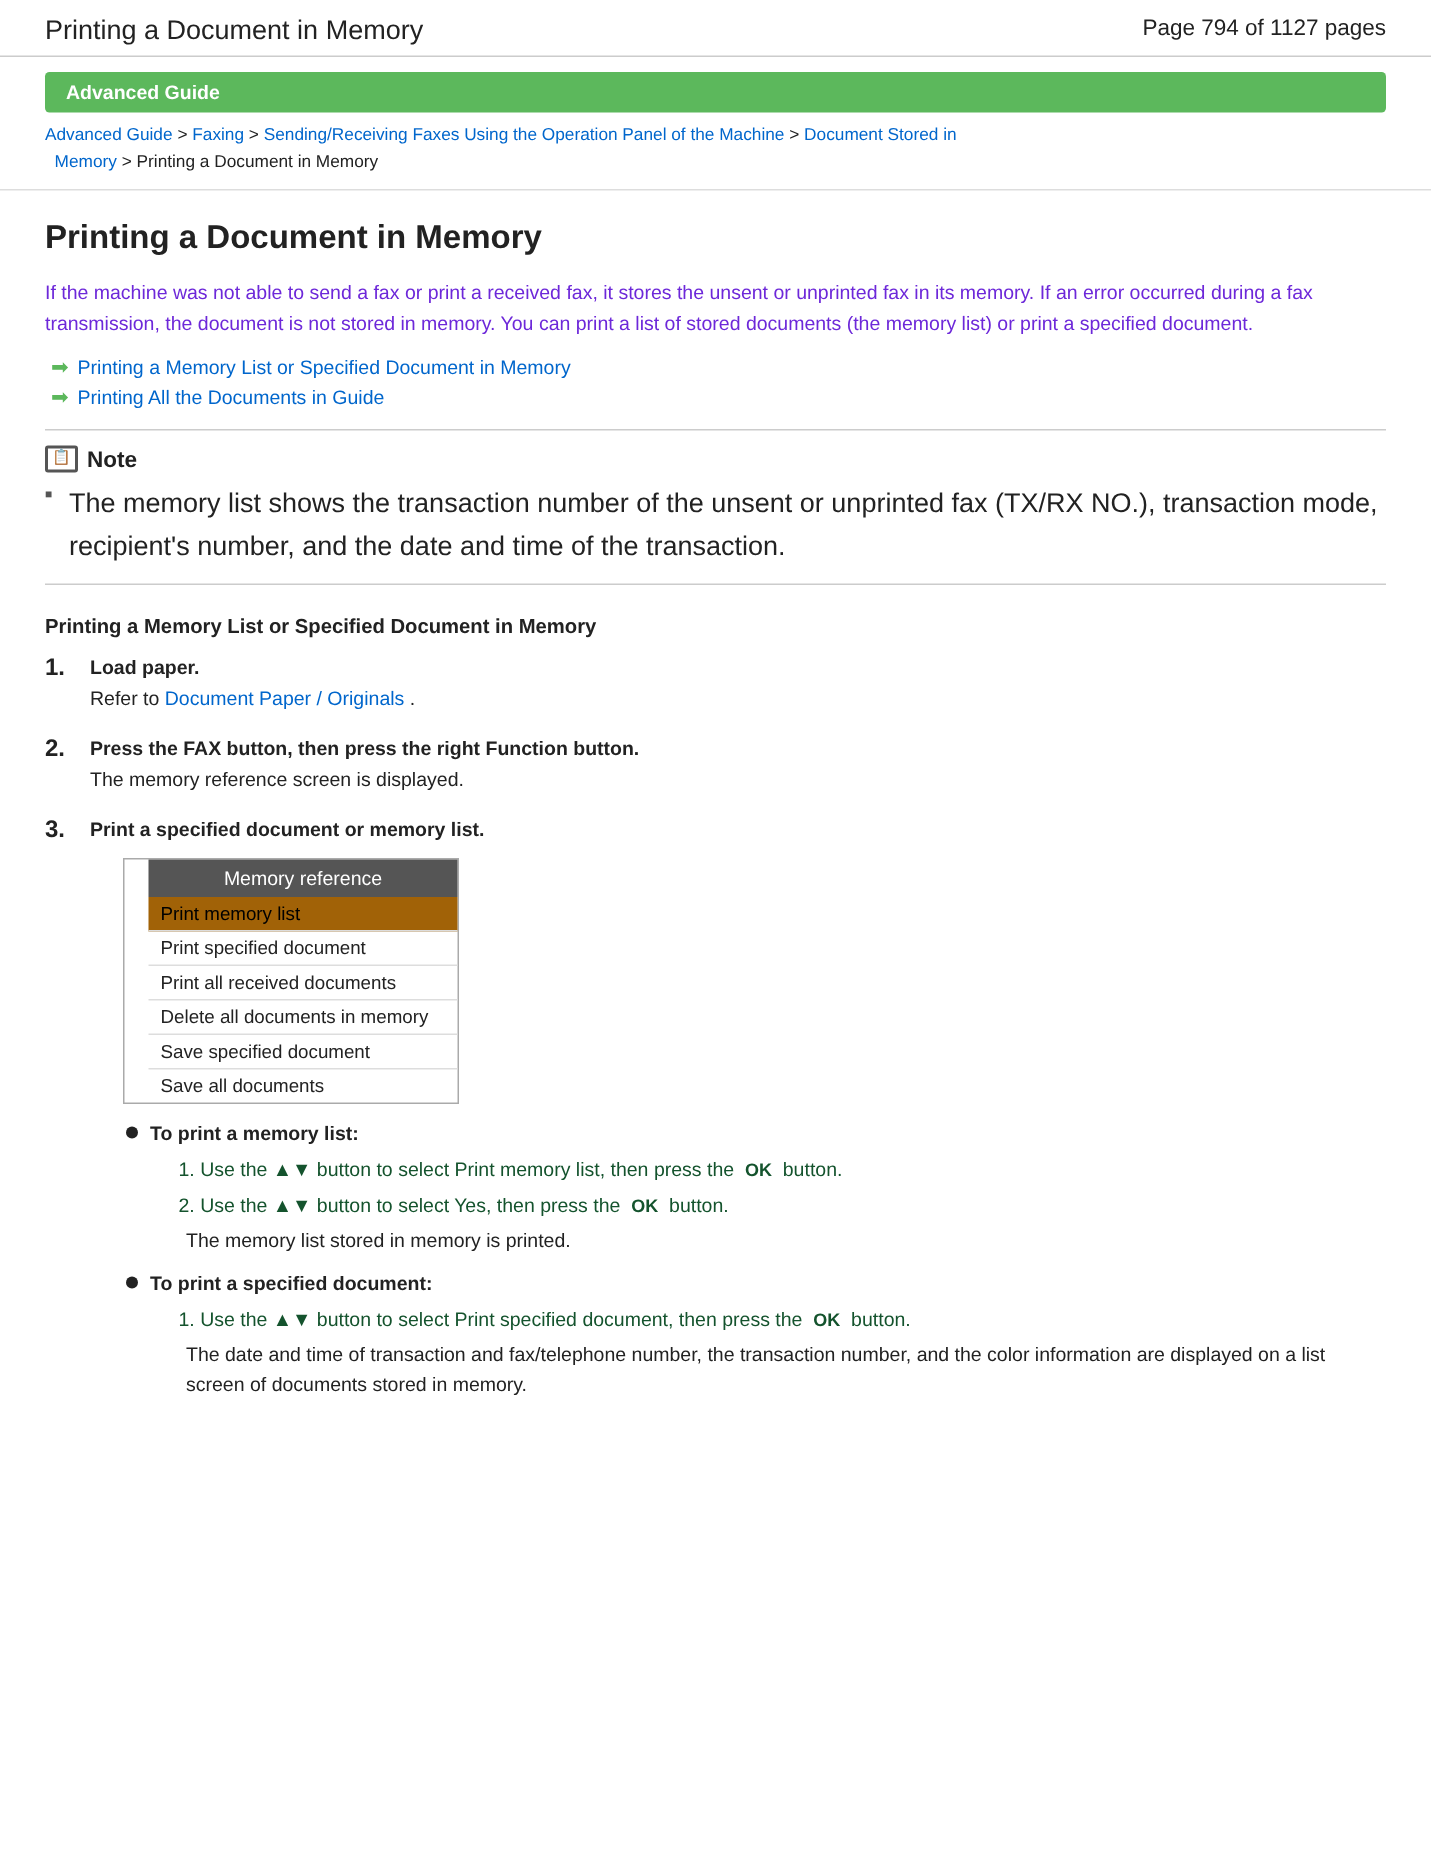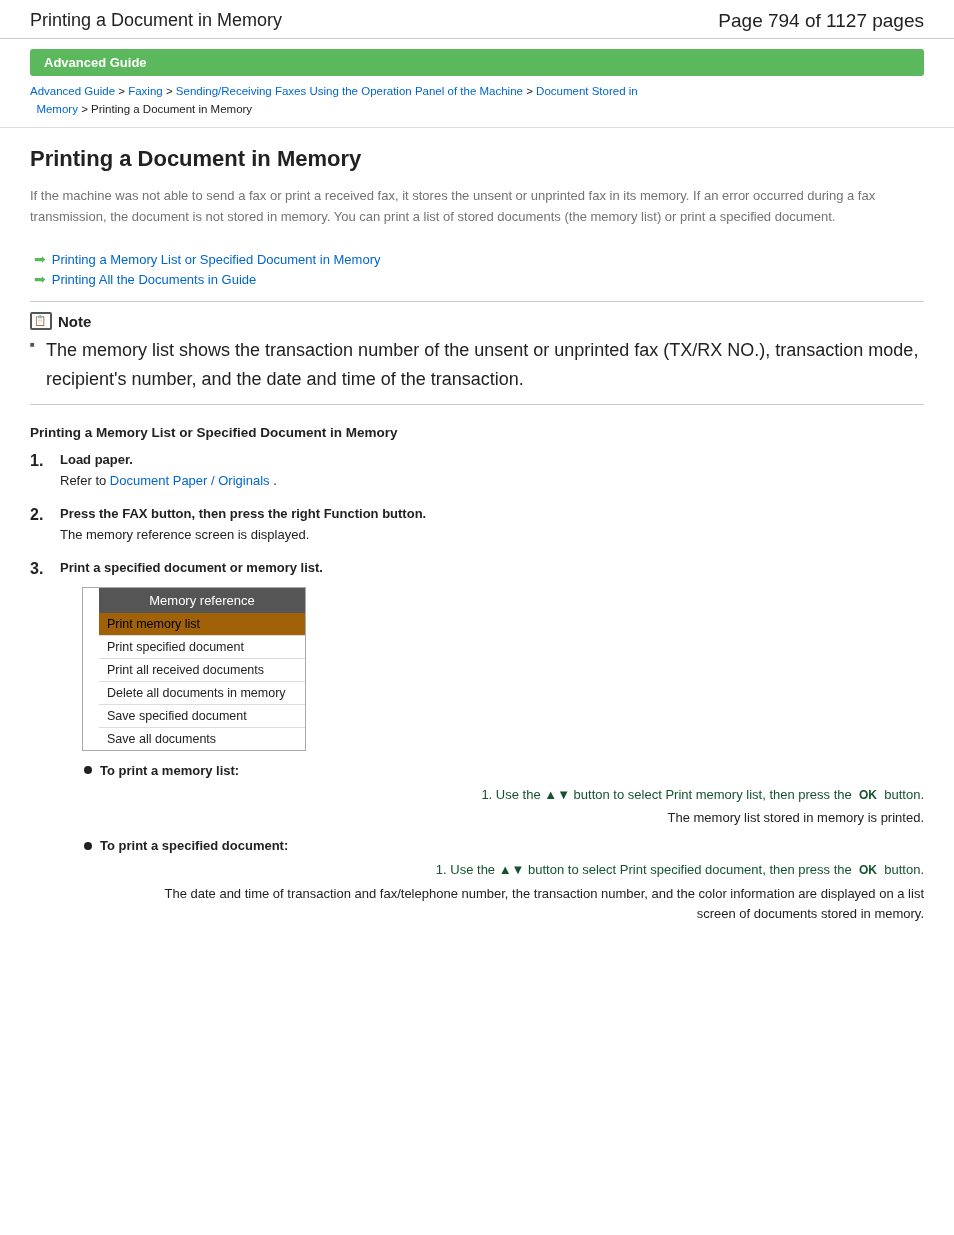--- a/index.html
+++ b/index.html
@@ -20,21 +20,21 @@
       border-bottom: 1px solid #ccc;
     }
 
     .page-title-header {
       font-size: 18px;
       font-weight: normal;
       color: #222;
     }
 
     .page-number {
-      font-size: 19px;
+      font-size: 15px;
       color: #222;
       white-space: nowrap;
     }
 
     .advanced-guide-bar {
       background: #5cb85c;
       color: #fff;
       font-weight: bold;
       font-size: 13px;
       padding: 6px 14px;
@@ -68,23 +68,23 @@
     .main-heading {
       font-size: 22px;
       font-weight: bold;
       color: #222;
       margin-bottom: 14px;
       border-bottom: none;
     }
 
     .intro-text {
       font-size: 13px;
-      color: #737373;
-      line-height: 1.6;
-      margin-bottom: 24px;
+      color: #6d28d9;
+      line-height: 1.6;
+      margin-bottom: 10px;
     }
 
     .link-item {
       display: flex;
       align-items: center;
       margin-bottom: 4px;
       margin-left: 4px;
     }
 
     .link-arrow {
@@ -216,21 +216,20 @@
       color: #000;
     }
 
     .memory-table-row:last-child {
       border-bottom: none;
     }
 
     .bullet-section {
       margin-left: 24px;
       margin-top: 10px;
-      text-align: right;
     }
 
     .bullet-heading {
       font-size: 13px;
       font-weight: bold;
       margin-bottom: 6px;
       display: flex;
       align-items: center;
     }
 
@@ -361,20 +360,24 @@
 
       <div class="bullet-section">
         <div class="bullet-heading">
           <span class="bullet-dot"></span>
           <span>To print a memory list:</span>
         </div>
         <div class="bullet-sub-list">
           <div class="bullet-sub-item">
             <span>1.</span>
             Use the ▲▼ button to select Print memory list, then press the &nbsp;<span class="ok-button">OK</span>&nbsp; button.
+          </div>
+          <div class="bullet-sub-item">
+            <span>2.</span>
+            Use the ▲▼ button to select Yes, then press the &nbsp;<span class="ok-button">OK</span>&nbsp; button.
           </div>
           <div class="bullet-sub-desc">The memory list stored in memory is printed.</div>
         </div>
       </div>
 
       <div class="bullet-section">
         <div class="bullet-heading">
           <span class="bullet-dot"></span>
           <span>To print a specified document:</span>
         </div>

